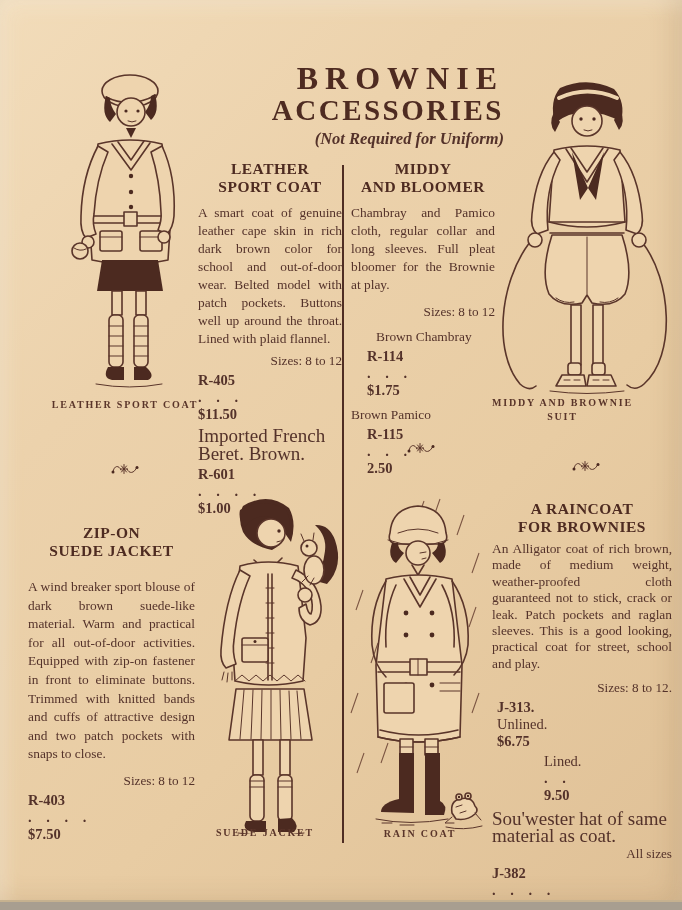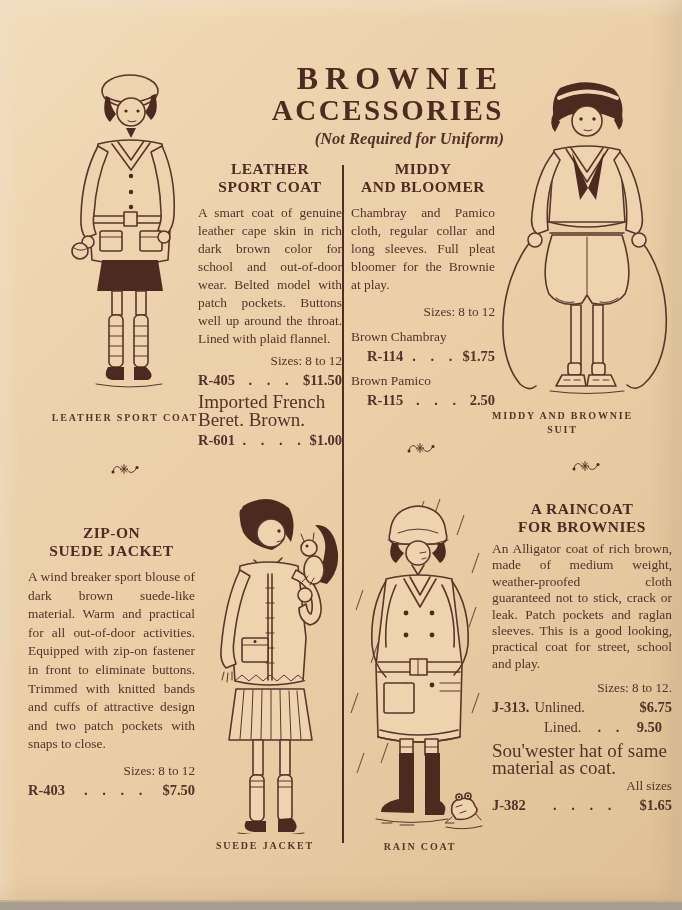--- a/index.html
+++ b/index.html
@@ -14,29 +14,29 @@
   
   .titleblock{position:absolute;left:216px;top:62px;width:288px;text-align:right;}
   .title1{font-size:32px;font-weight:bold;letter-spacing:7px;line-height:32px;color:#4e2b21;}
   .title2{font-size:29px;font-weight:bold;letter-spacing:2.5px;line-height:32px;color:#4e2b21;}
   .subtitle{font-size:16.5px;font-style:italic;font-weight:bold;line-height:22px;margin-top:2px;}
   .col{position:absolute;}
   .heading{font-weight:bold;text-align:center;font-size:15.5px;line-height:18px;letter-spacing:.5px;color:#4e2b21;}
   .bodytext{font-size:13.4px;line-height:18px;text-align:justify;margin-top:8px;}
   .rain .bodytext{line-height:16.4px;margin-top:5px;}
   .sizes{text-align:right;font-size:13.2px;margin-top:5px;}
-  .price-row{display:flex;align-items:baseline;font-size:14.5px;font-weight:bold;margin-top:3px;}
+  .price-row{display:flex;align-items:baseline;font-size:14.5px;font-weight:bold;margin-top:3px;flex-direction:column;}
   .price-row .lbl{font-weight:normal;margin-left:5px;}
   .dots{flex:1;text-align:center;font-weight:bold;word-spacing:9px;letter-spacing:1px;overflow:hidden;}
   .variant{font-size:13.4px;margin-top:5px;}
   .indent{padding-left:16px;}
   .indent2{padding-left:52px;padding-right:10px;}
   .note{font-size:19px;line-height:18px;margin-top:4px;}
   .rain .note{line-height:16.5px;}
-  .caption{position:absolute;font-size:10px;font-weight:bold;letter-spacing:1.8px;text-align:center;color:#5a352a;line-height:14px;margin-top:13px;}
+  .caption{position:absolute;font-size:10px;font-weight:bold;letter-spacing:1.8px;text-align:center;color:#5a352a;line-height:14px;}
   .divider{position:absolute;left:342px;top:165px;width:2px;height:678px;background:#4f2d23;}
   
   svg .s{stroke:#5a352a;stroke-width:1.6;fill:none;stroke-linecap:round;stroke-linejoin:round;}
   svg .s1{stroke:#5a352a;stroke-width:1;fill:none;stroke-linecap:round;}
   svg .f{fill:#4c2a20;stroke:none;}
   svg .pf{fill:#eed4ae;stroke:#5a352a;stroke-width:1.6;stroke-linejoin:round;}
   svg .rain-ln{stroke:#6b4334;stroke-width:1.1;opacity:.85;}
   .orn{position:absolute;width:30px;height:16px;}
 </style>
 </head>
@@ -130,21 +130,21 @@
     </div>
   </div>
 
   <div class="col" style="left:351px;top:160px;width:144px;">
     <div class="heading">
       <div>MIDDY</div>
       <div>AND BLOOMER</div>
     </div>
     <div class="bodytext">Chambray and Pamico cloth, regular collar and long sleeves. Full pleat bloomer for the Brownie at play.</div>
     <div class="sizes" style="margin-top:10px;">Sizes: 8 to 12</div>
-    <div class="variant" style="margin-top:9px;">Brown Chambray</div>
+    <div class="variant" style="margin-top:9px;margin-left:25px;">Brown Chambray</div>
     <div class="price-row indent">
       <span>R-114</span>
       <span class="dots">. . .</span>
       <span>$1.75</span>
     </div>
     <div class="variant" style="margin-top:8px;">Brown Pamico</div>
     <div class="price-row indent">
       <span>R-115</span>
       <span class="dots">. . .</span>
       <span>2.50</span>
@@ -184,21 +184,21 @@
   <div class="caption" style="left:480px;top:396px;width:165px;">
     <div>MIDDY AND BROWNIE</div>
     <div>SUIT</div>
   </div>
 
   <div class="col" style="left:28px;top:524px;width:167px;">
     <div class="heading">
       <div>ZIP-ON</div>
       <div>SUEDE JACKET</div>
     </div>
-    <div class="bodytext" style="line-height:18.6px;margin-top:8px;">A wind breaker sport blouse of dark brown suede-like material. Warm and practical for all out-of-door activities. Equipped with zip-on fastener in front to eliminate buttons. Trimmed with knitted bands and cuffs of attractive design and two patch pockets with snaps to close.</div>
+    <div class="bodytext" style="line-height:18.6px;margin-top:18px;">A wind breaker sport blouse of dark brown suede-like material. Warm and practical for all out-of-door activities. Equipped with zip-on fastener in front to eliminate buttons. Trimmed with knitted bands and cuffs of attractive design and two patch pockets with snaps to close.</div>
     <div class="sizes" style="margin-top:9px;">Sizes: 8 to 12</div>
     <div class="price-row">
       <span>R-403</span>
       <span class="dots">. . . .</span>
       <span>$7.50</span>
     </div>
   </div>
 
   <svg class="col" style="left:196px;top:488px;" width="152" height="346" viewBox="0 0 152 346">
     <path class="f" d="M47,18 Q72,3 93,20 Q101,34 95,54 L88,44 Q86,58 76,62 Q55,58 47,44 Q41,30 47,18 Z"></path>

